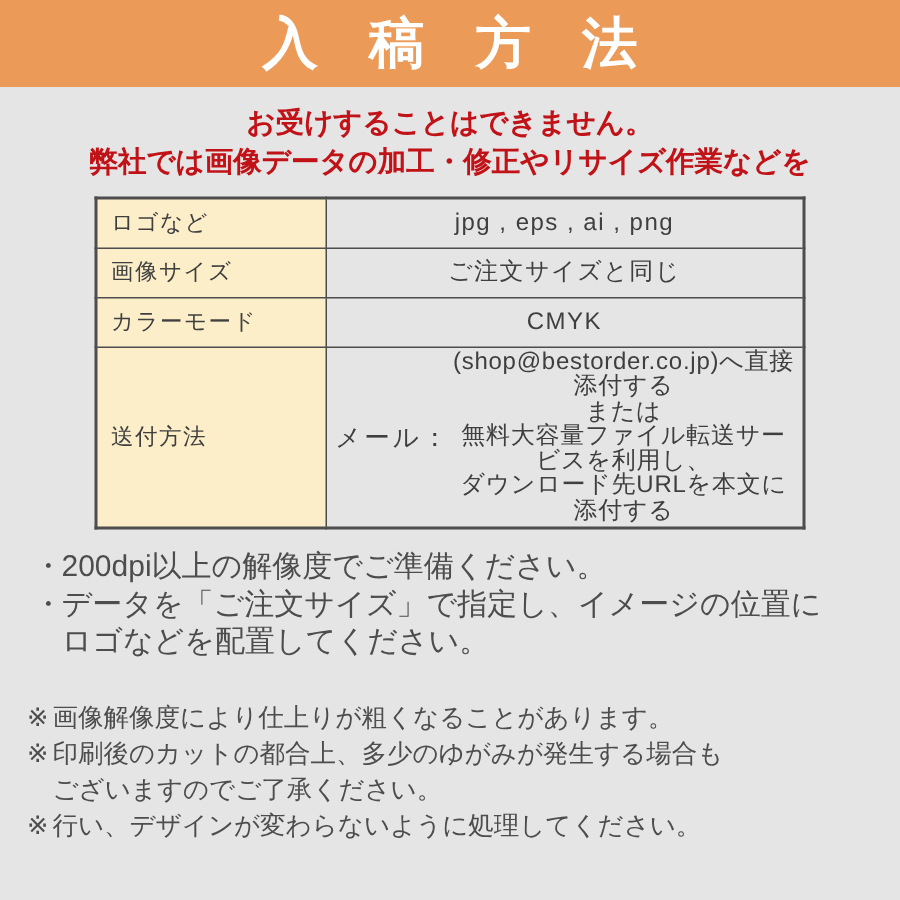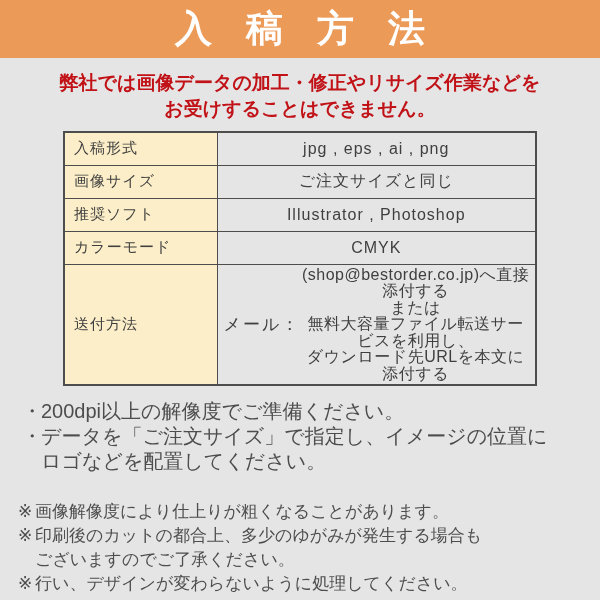--- a/index.html
+++ b/index.html
@@ -104,37 +104,33 @@
 </head>
 <body>
 
 <div class="page">
 
   <header class="banner">
     <h1>入 稿 方 法</h1>
   </header>
 
   <div class="warning">
+    <div>お受けすることはできません。</div>
     <div>弊社では画像データの加工・修正やリサイズ作業などを</div>
-    <div>お受けすることはできません。</div>
   </div>
 
   <table class="spec-table">
     <tbody>
       <tr>
-        <th>入稿形式</th>
+        <th>ロゴなど</th>
         <td>jpg , eps , ai , png</td>
       </tr>
       <tr>
         <th>画像サイズ</th>
         <td>ご注文サイズと同じ</td>
-      </tr>
-      <tr>
-        <th>推奨ソフト</th>
-        <td>Illustrator , Photoshop</td>
       </tr>
       <tr>
         <th>カラーモード</th>
         <td>CMYK</td>
       </tr>
       <tr class="row-send">
         <th>送付方法</th>
         <td>
           <div class="mail-cell">
             <span class="mail-label">メール：</span>

